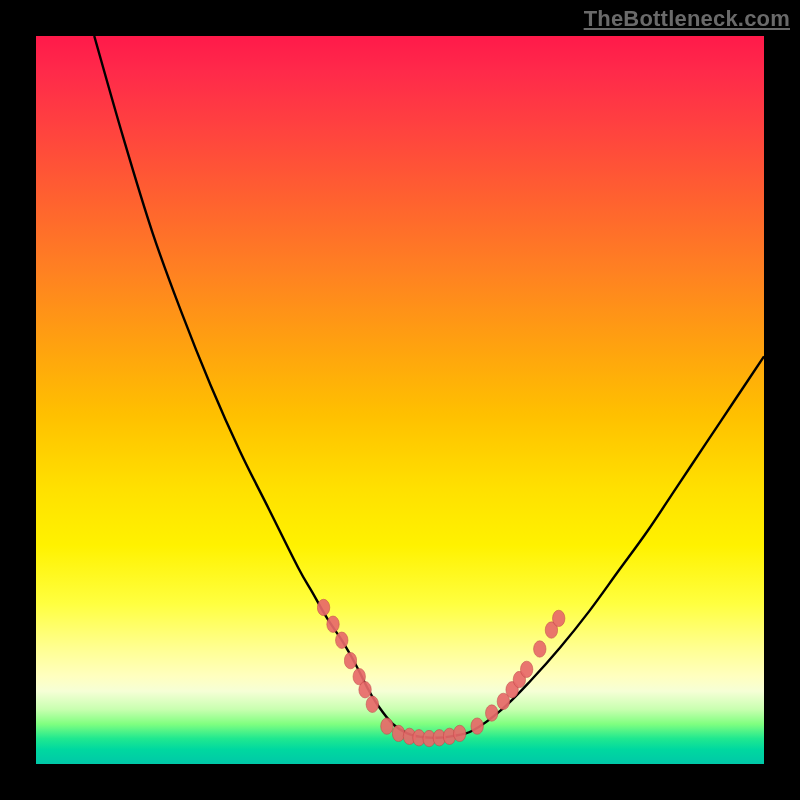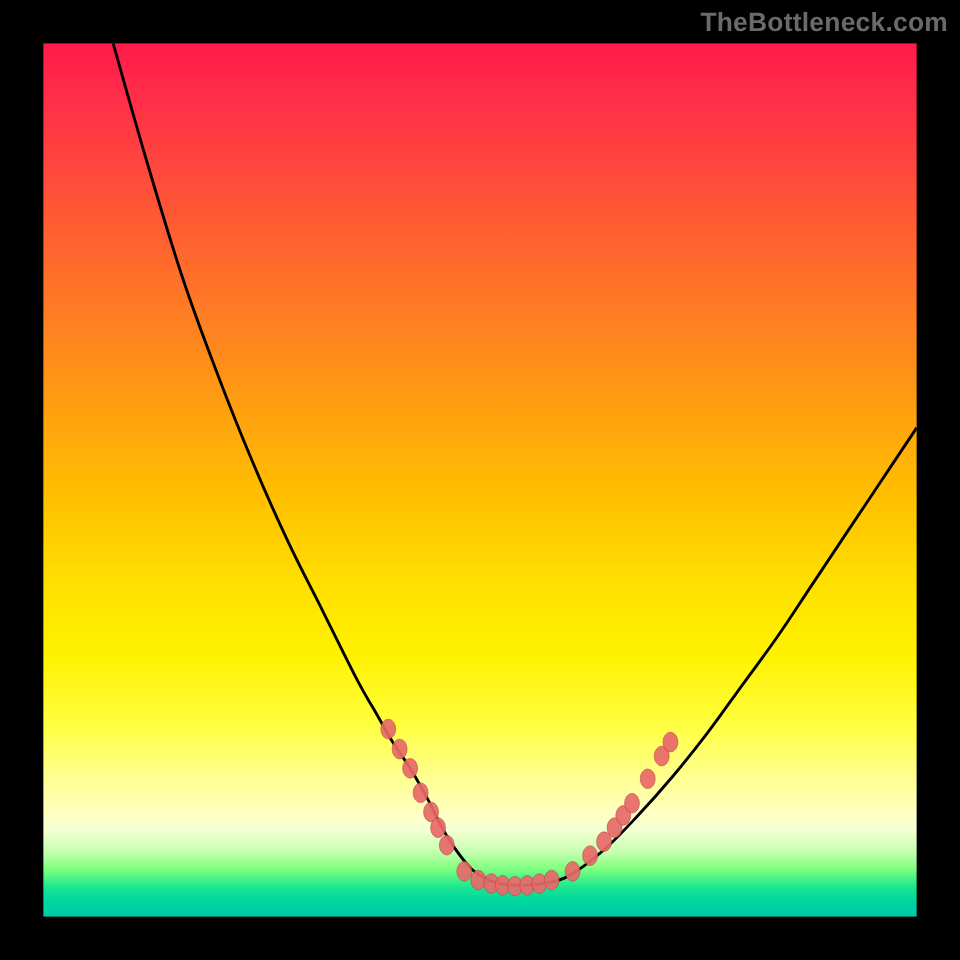--- a/index.html
+++ b/index.html
@@ -53,20 +53,21 @@
   .attribution {
     position: absolute;
     top: 6px;
     right: 10px;
     font-family: Arial, Helvetica, sans-serif;
     font-size: 22px;
     font-weight: 600;
     color: #6a6a6a;
     letter-spacing: 0.2px;
     user-select: none;
+    text-decoration: underline;
   }
 </style>
 </head>
 <body>
 
 <div class="stage">
 
   <div class="plot-area">
     <div class="gradient-bg"></div>
 

